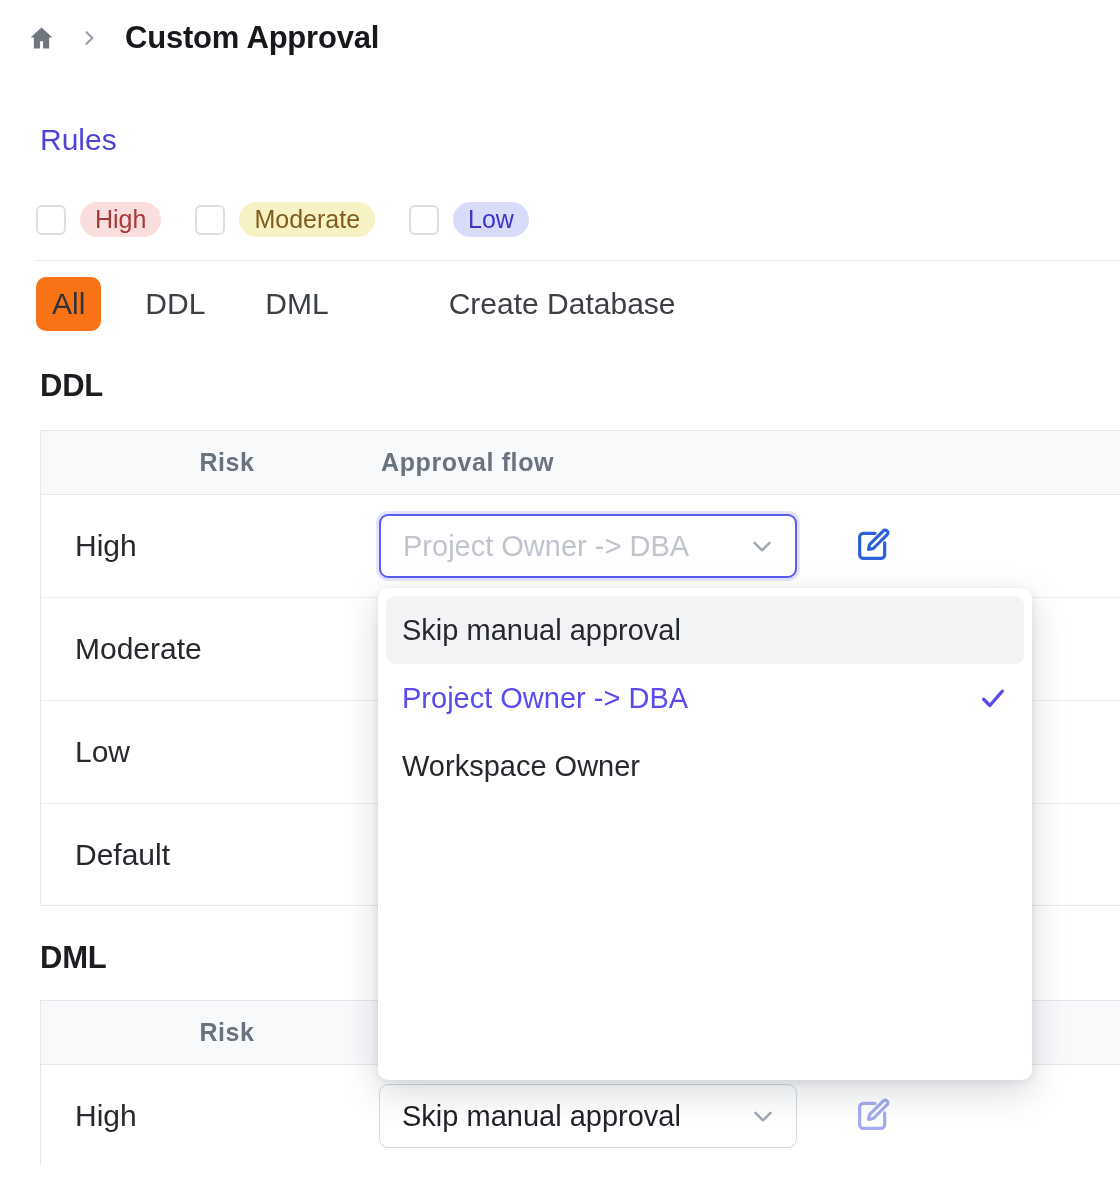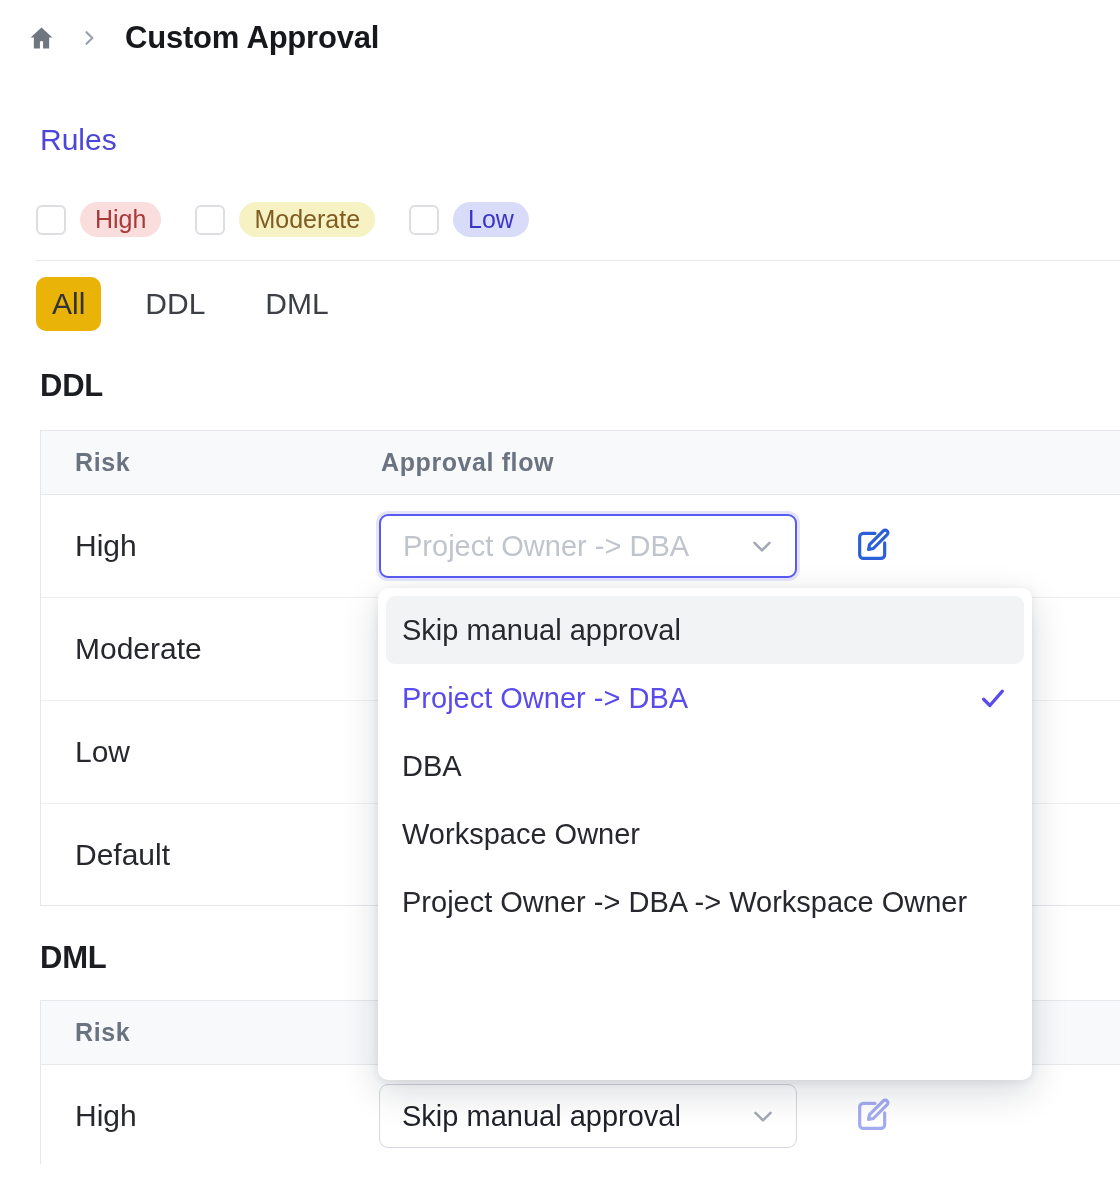--- a/index.html
+++ b/index.html
@@ -24,34 +24,34 @@
   .filter-group{display:flex;align-items:center;margin-right:34px;}
   .checkbox{width:26px;height:26px;border:2px solid #dcdee2;border-radius:6px;background:#fff;margin-right:14px;cursor:pointer;}
   .badge{font-size:25px;line-height:35px;padding:0 15px;border-radius:18px;cursor:pointer;}
   .badge.high{background:#fadddd;color:#a93a3a;}
   .badge.moderate{background:#f6f2c4;color:#815c20;}
   .badge.low{background:#d9dcf8;color:#3a35c9;}
   .hdivider{position:absolute;left:36px;right:0;top:260px;height:1px;background:#e8e9eb;}
   
   .segments{position:absolute;left:36px;top:277px;display:flex;align-items:center;font-size:30px;color:#3c4046;}
   .seg{height:54px;line-height:54px;padding:0 16px;border-radius:10px;cursor:pointer;white-space:nowrap;}
-  .seg.selected{background:#eab308;color:#303439;}
+  .seg.selected{background:#f97316;color:#303439;}
   .seg + .seg{margin-left:28px;}
   .seg.cdb{margin-left:88px;}
   
   .section-title{position:absolute;left:40px;font-size:31px;font-weight:700;color:#1b1d21;letter-spacing:-0.2px;}
   #ddl-title{top:368px;}
   #dml-title{top:940px;}
   
   .rules-table{position:absolute;left:40px;width:1092px;border:1px solid #e5e7eb;background:#fff;box-sizing:border-box;}
   #ddl-table{top:430px;height:476px;}
   #dml-table{top:1000px;height:230px;}
   .thead{height:63px;background:#f8f9fb;border-bottom:1px solid #e6e8ec;display:flex;align-items:center;
          font-size:25px;font-weight:700;color:#6a7380;letter-spacing:0.6px;}
-  .th1{width:338px;padding-left:34px;box-sizing:border-box;}
+  .th1{width:338px;padding-left:34px;box-sizing:border-box;text-align:center;}
   .th2{flex:1;padding-left:2px;}
   .trow{height:102px;border-bottom:1px solid #edeef1;display:flex;align-items:center;font-size:30px;color:#26282d;}
   .trow.last{border-bottom:none;}
   .td1{width:338px;padding-left:34px;box-sizing:border-box;}
   .td2{flex:1;display:flex;align-items:center;}
   
   .select{width:418px;height:64px;border-radius:9px;display:flex;align-items:center;box-sizing:border-box;
           padding:0 18px 0 22px;background:#fff;cursor:pointer;}
   .select.focused{border:2px solid #595cf3;box-shadow:0 0 0 3px rgba(89,92,243,0.16);}
   .select.normal{border:1px solid #d4d7dd;}
@@ -112,20 +112,21 @@
       <span class="badge low">Low</span>
     </div>
   </div>
 
   <div class="hdivider"></div>
 
   <div class="segments">
     <span class="seg selected">All</span>
     <span class="seg">DDL</span>
     <span class="seg">DML</span>
+    <span class="seg cdb">Create Database</span>
   </div>
 
   <div class="section-title" id="ddl-title">DDL</div>
 
   <div class="rules-table" id="ddl-table">
     <div class="thead">
       <div class="th1">Risk</div>
       <div class="th2">Approval flow</div>
     </div>
     <div class="trow">
@@ -196,18 +197,16 @@
   <div class="dropdown">
     <div class="opt hovered">Skip manual approval</div>
     <div class="opt selected">
       <span>Project Owner -&gt; DBA</span>
       <span class="opt-check">
         <svg width="30" height="30" viewBox="0 0 24 24" fill="none" stroke="#5a4bee" stroke-width="2.6" stroke-linecap="round" stroke-linejoin="round">
             <polyline points="4.5,13 9.5,18 19.5,6.5"></polyline>
           </svg>
       </span>
     </div>
-    <div class="opt">DBA</div>
     <div class="opt">Workspace Owner</div>
-    <div class="opt">Project Owner -&gt; DBA -&gt; Workspace Owner</div>
   </div>
 
 </div>
 
 </body></html>

